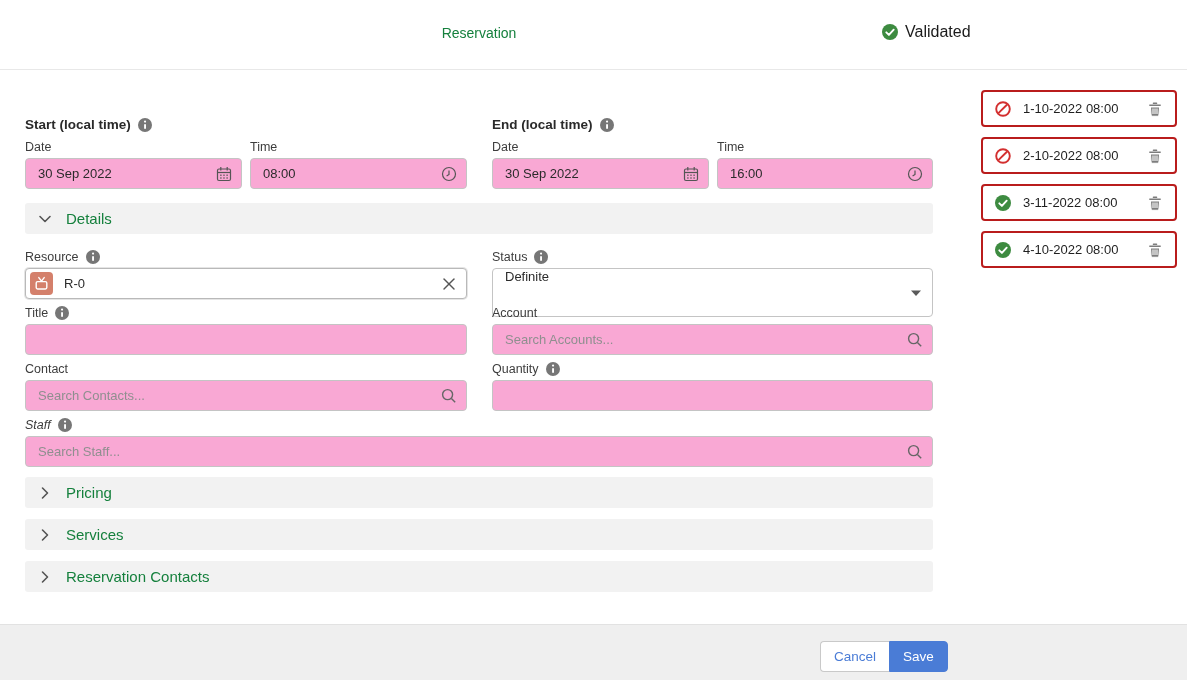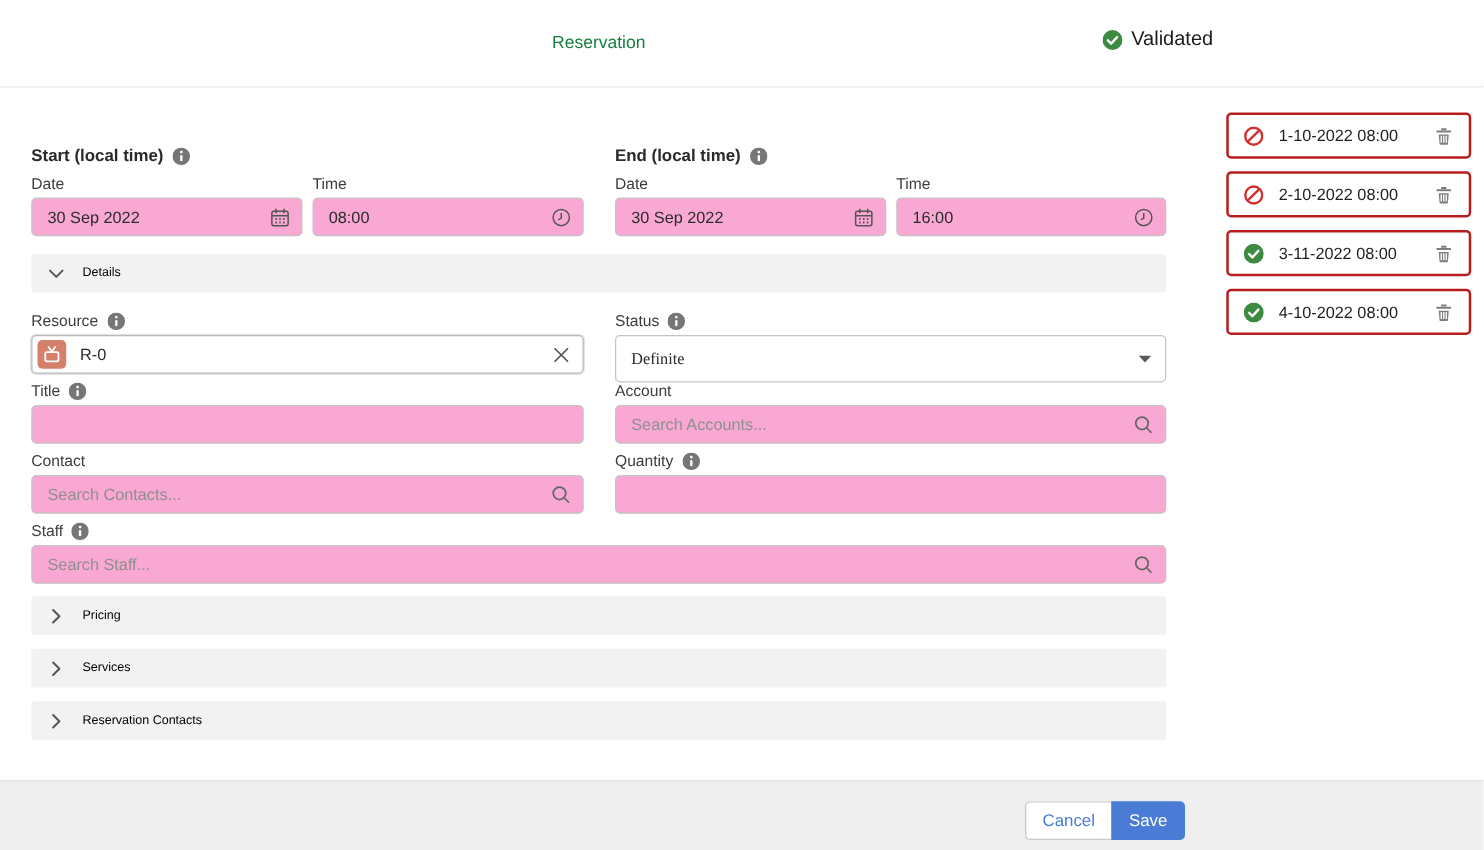--- a/index.html
+++ b/index.html
@@ -61,31 +61,31 @@
     box-shadow: 0 0 0 1px rgba(180,180,180,.35);
     display: flex; align-items: center; gap: 11px; padding: 0 34px 0 4px;
     font-size: 13px; color: #2b2b2b;
   }
   .resource-chip {
     width: 23px; height: 23px; border-radius: 4px; background: #d4806b;
     display: inline-flex; align-items: center; justify-content: center; flex: 0 0 auto;
   }
   
   .select-box {
-    position: absolute; height: 38px;
+    position: absolute; height: 49px;
     border: 1px solid #c4c4c4; border-radius: 4px; background: #fff;
-    display: flex; align-items: center; padding: 0 34px 0 12px;
-    font-size: 13px; color: #2b2b2b; cursor: pointer; font-family: Liberation Serif, serif;
+    display: flex; padding: 0 34px 0 12px;
+    font-size: 13px; color: #2b2b2b; cursor: pointer;
   }
   
   .section-bar {
     position: absolute; left: 25px; width: 908px; height: 31px;
     background: #f2f2f2; border-radius: 3px;
     display: flex; align-items: center; gap: 14px; padding: 0 13px;
-    font-size: 10px; color: #000000; cursor: pointer;
+    font-size: 15px; color: #15803d; cursor: pointer;
   }
   
   .occ-list { position: absolute; left: 981px; top: 90px; width: 196px; }
   .occ-card {
     position: relative; width: 196px; height: 37px; margin-bottom: 10px;
     background: #fff; border: 2px solid #b91c1c; border-radius: 4px;
     display: flex; align-items: center; gap: 12px; padding: 0 12px;
     font-size: 13px; color: #1f1f1f; cursor: pointer;
   }
   .occ-card.selected { border: 2px solid #4285f4; padding: 0 11px; }
@@ -325,21 +325,21 @@
 <div class="field-label" style="left:492px; top:362px;">
   <span>Quantity</span>
   <svg class="info-icon" width="14" height="14" viewBox="0 0 14 14">
       <use href="#ico-info"></use>
     </svg>
 </div>
 <div class="field-wrap" style="left:492px; top:380px; width:441px;">
   <input class="tbox" type="text" value="" style="">
 </div>
 
-<div class="field-label" style="left:25px; top:418px;">
+<div class="field-label" style="left:25px; top:418px;font-style:italic;">
   <span>Staff</span>
   <svg class="info-icon" width="14" height="14" viewBox="0 0 14 14">
       <use href="#ico-info"></use>
     </svg>
 </div>
 <div class="field-wrap" style="left:25px; top:436px; width:908px;">
   <input class="tbox" type="text" placeholder="Search Staff..." style="">
   <span class="trail-icon">
       <svg width="16" height="16" viewBox="0 0 16 16">
         <use href="#ico-search"></use>

